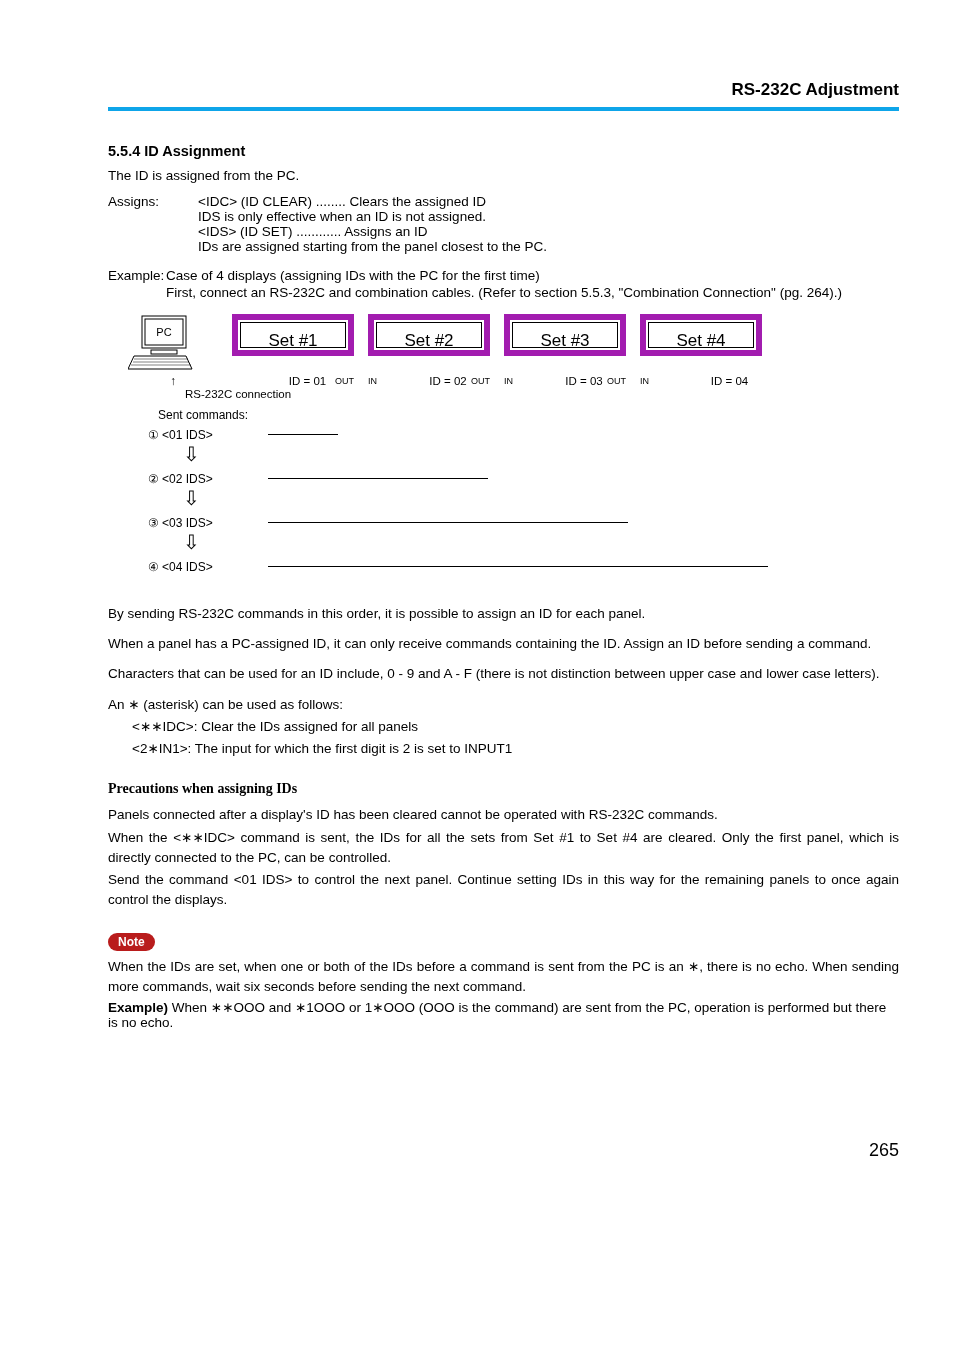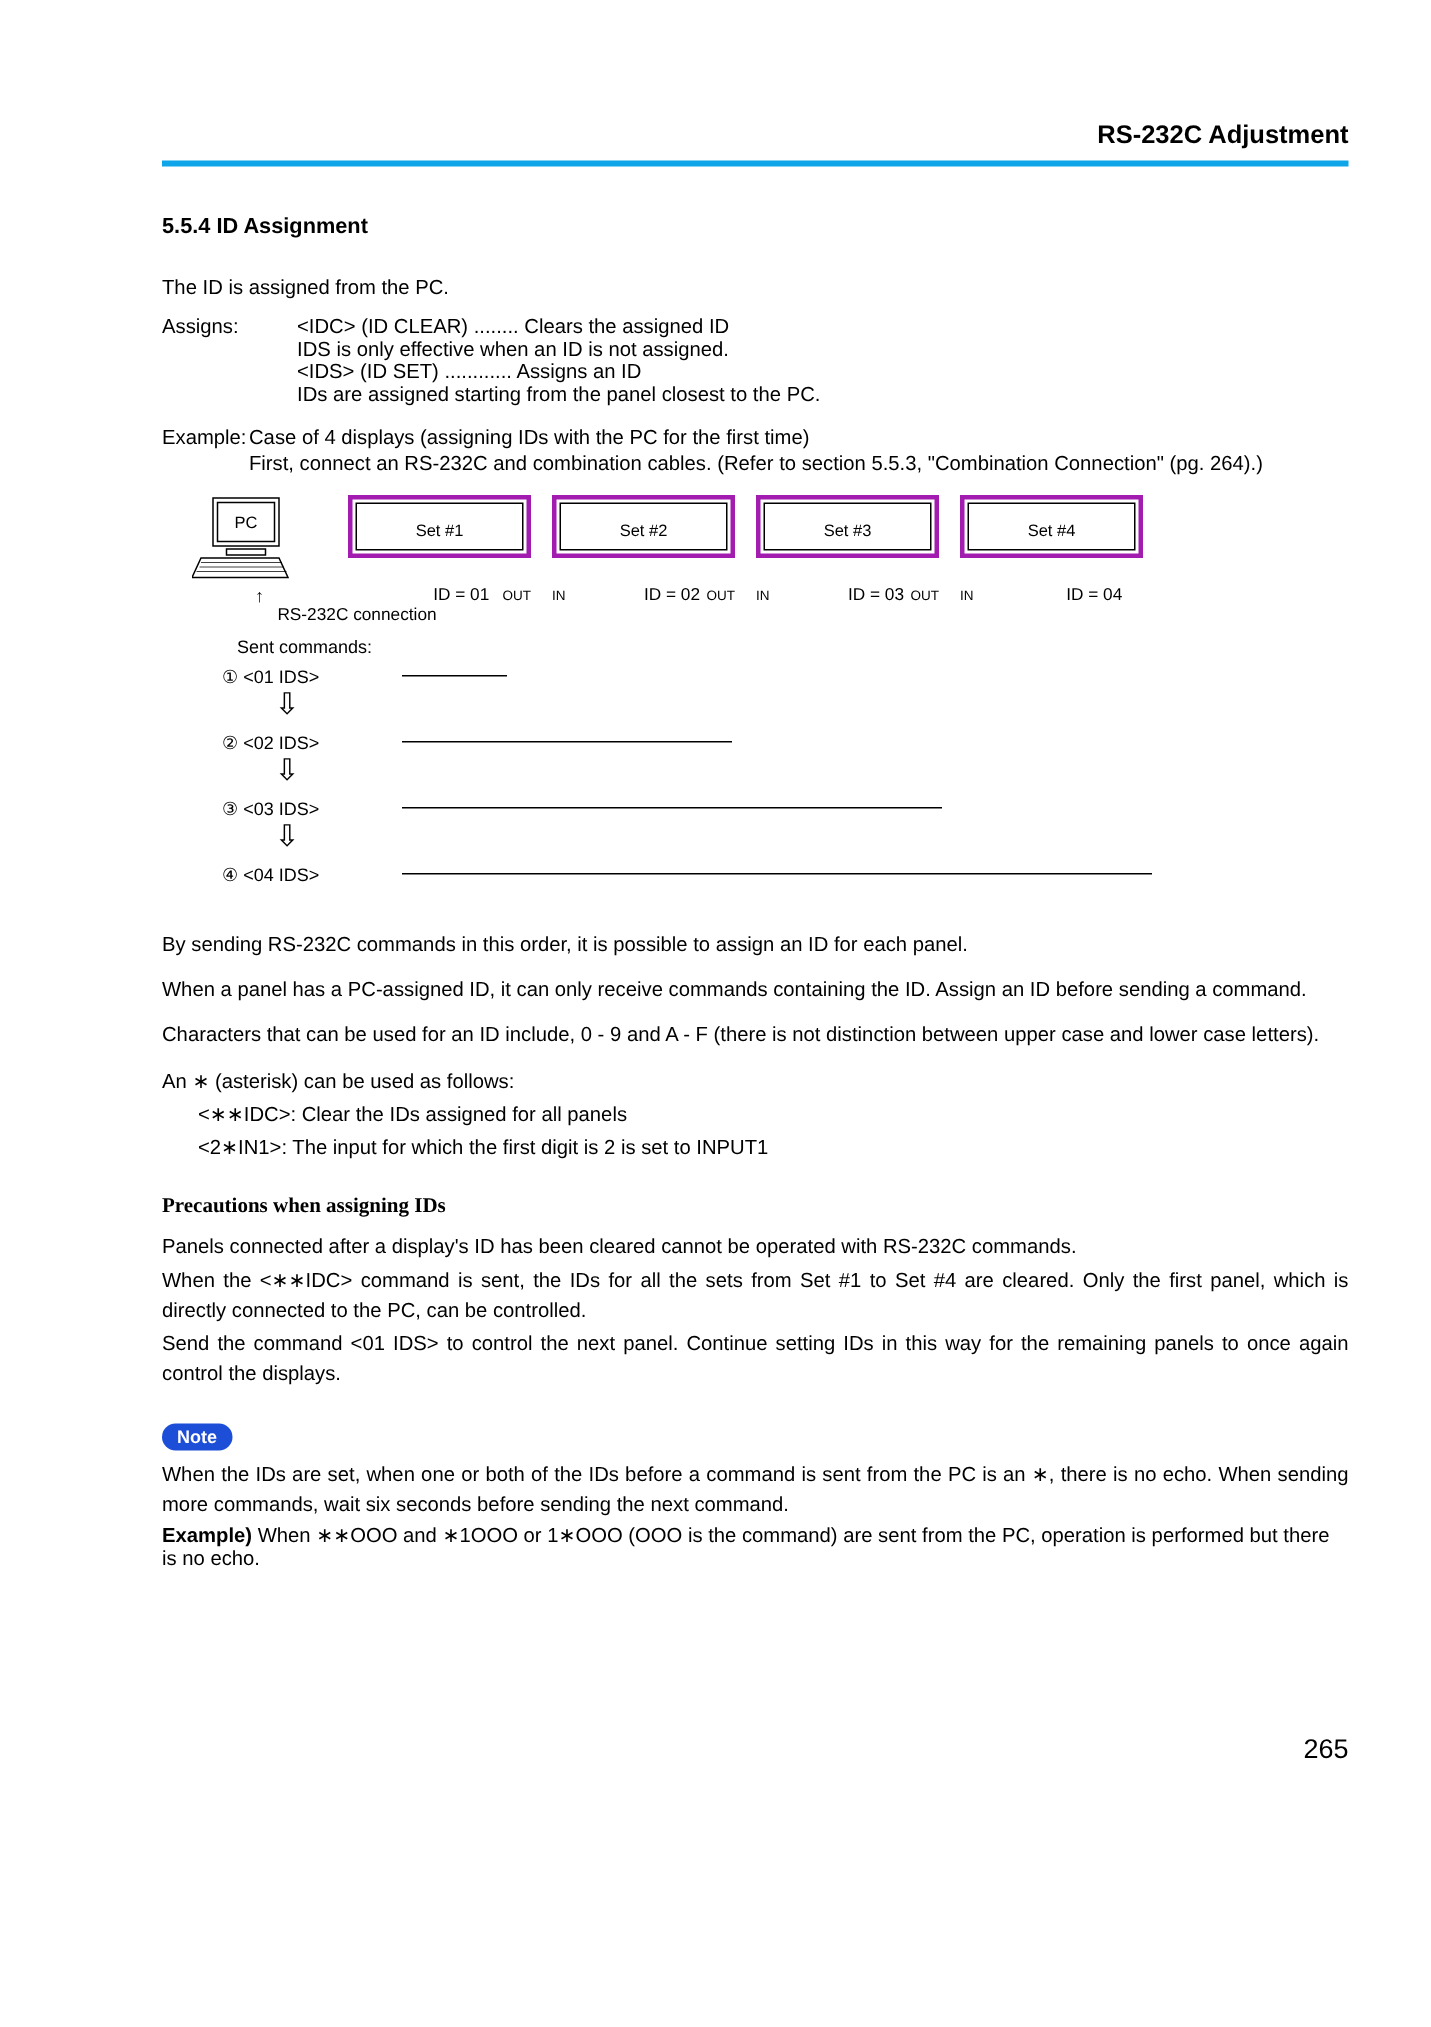--- a/index.html
+++ b/index.html
@@ -19,42 +19,42 @@
     text-align: right;
     font-weight: bold;
     font-size: 17px;
     padding-bottom: 7px;
     border-bottom: 4px solid #0ea5e9;
     margin-bottom: 32px;
   }
   .section-h {
     font-weight: bold;
     font-size: 14.5px;
-    margin-bottom: 24px;
+    margin-bottom: 8px;
   }
   .para {
     margin: 0 0 8px 0;
     line-height: 1.4;
   }
   .cmdblock { margin-top: 8px; margin-bottom: 14px; }
   .cmdrow { display:flex; }
   .cmdlabel { flex: 0 0 90px; }
   .cmdtext { }
   .indented { padding-left: 90px; }
   .exrow { display:flex; }
   .exlabel { flex: 0 0 58px; margin-top:0;}
   .exbody { flex:1; }
   .exconn { padding-left:58px; line-height:1.55;}
   .diagram-block { margin: 10px 20px 30px 20px; font-size: 12px; }
   .toprow { display: flex; align-items: flex-start; gap: 14px; }
   .pc-box { width: 90px; text-align:center; }
   .set-col { width: 122px; text-align: center; }
   .set-box {
-    border: 3px solid #a21caf;
-    height: 42px; line-height: 42px; font-size: 11px;
+    border: 6px solid #a21caf;
+    height: 42px; line-height: 42px; font-size: 17px;
     position: relative; box-sizing: border-box;
   }
   .set-box::before {
     content:''; position:absolute; top:2px; left:2px;
     right:2px; bottom:2px; border:1px solid #000;
   }
   .idrow { display:flex; margin-top:4px; font-size:10px; gap:14px;}
   .idrow .pc-col { width:90px; display:flex; flex-direction:column; align-items:center;}
   .idrow .pc-col .arrow-up {font-size:12px;}
   .idrow .set-sub { width:122px; display:flex; justify-content:space-between; align-items:center;}
@@ -64,21 +64,21 @@
   .rs232lbl { font-size:11.5px; text-align:center; margin-top:0px; width:160px; margin-left:30px;}
   .sent-lbl { font-size:12px; margin-top:8px; margin-left:30px; }
   .cmd-row { display:flex; align-items:center; margin-top:6px; }
   .cmd-row .lab { width:120px; font-size:12px; padding-left:20px;}
   .cmd-row .line { flex:1; height:1px; background:#000; position:relative;}
   .step-arrow { font-size:20px; margin-left:55px; line-height:1.2;}
   .sub-h { font-weight:bold; font-size:14px; margin-top:22px; margin-bottom:8px;font-family:Liberation Serif, serif;}
   .body-p { line-height:1.5; margin:0 0 10px 0; text-align: justify;}
   .inset { padding-left:24px; }
   .note-pill {
-    display:inline-block; background:#1d4ed8; color:#fff;
+    display:inline-block; background:#b91c1c; color:#fff;
     padding:2px 10px; border-radius:10px; font-size:12px;
     font-weight:bold; margin-top:12px; margin-bottom:6px;
   }
   .ex-label { font-weight:bold; }
   .pagenum { text-align:right; font-size:18px; margin-top:110px; padding-right:0;}
   svg { display:block; }
 </style>
 </head>
 <body>
 

